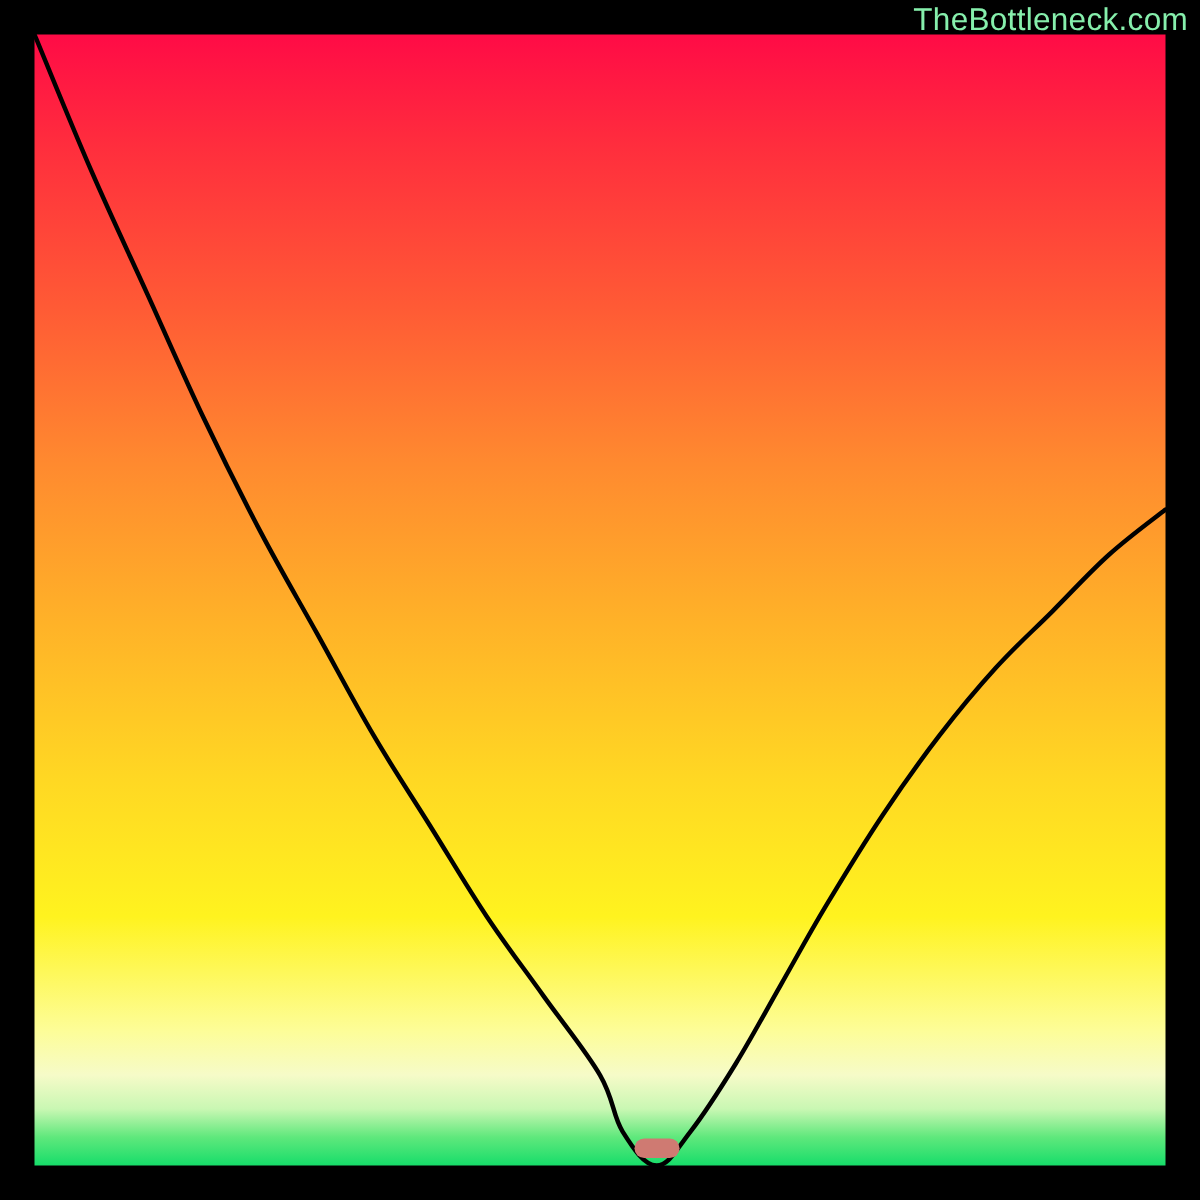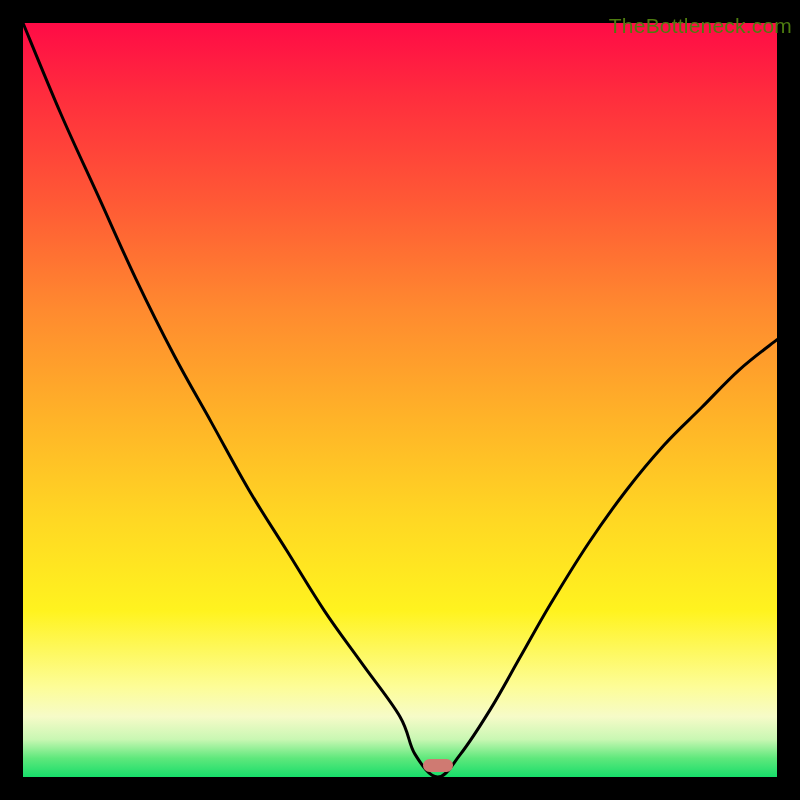--- a/index.html
+++ b/index.html
@@ -37,26 +37,25 @@
       #f6fbc8 92%,
       #c9f7b3 95%,
       #5fe87c 97.5%,
       #17dd6a 100%
     );
   }
   .watermark {
     position: absolute;
     top: 2px;
     right: 8px;
-    color: #4d7c0f;
+    color: #86efac;
     font-size: 21px;
     font-weight: 500;
     letter-spacing: 0.2px;
     user-select: none;
-    margin-top: 12px;
   }
   svg.curve {
     position: absolute;
     left: 0;
     top: 0;
     width: 754px;
     height: 754px;
     overflow: visible;
   }
   .marker {

